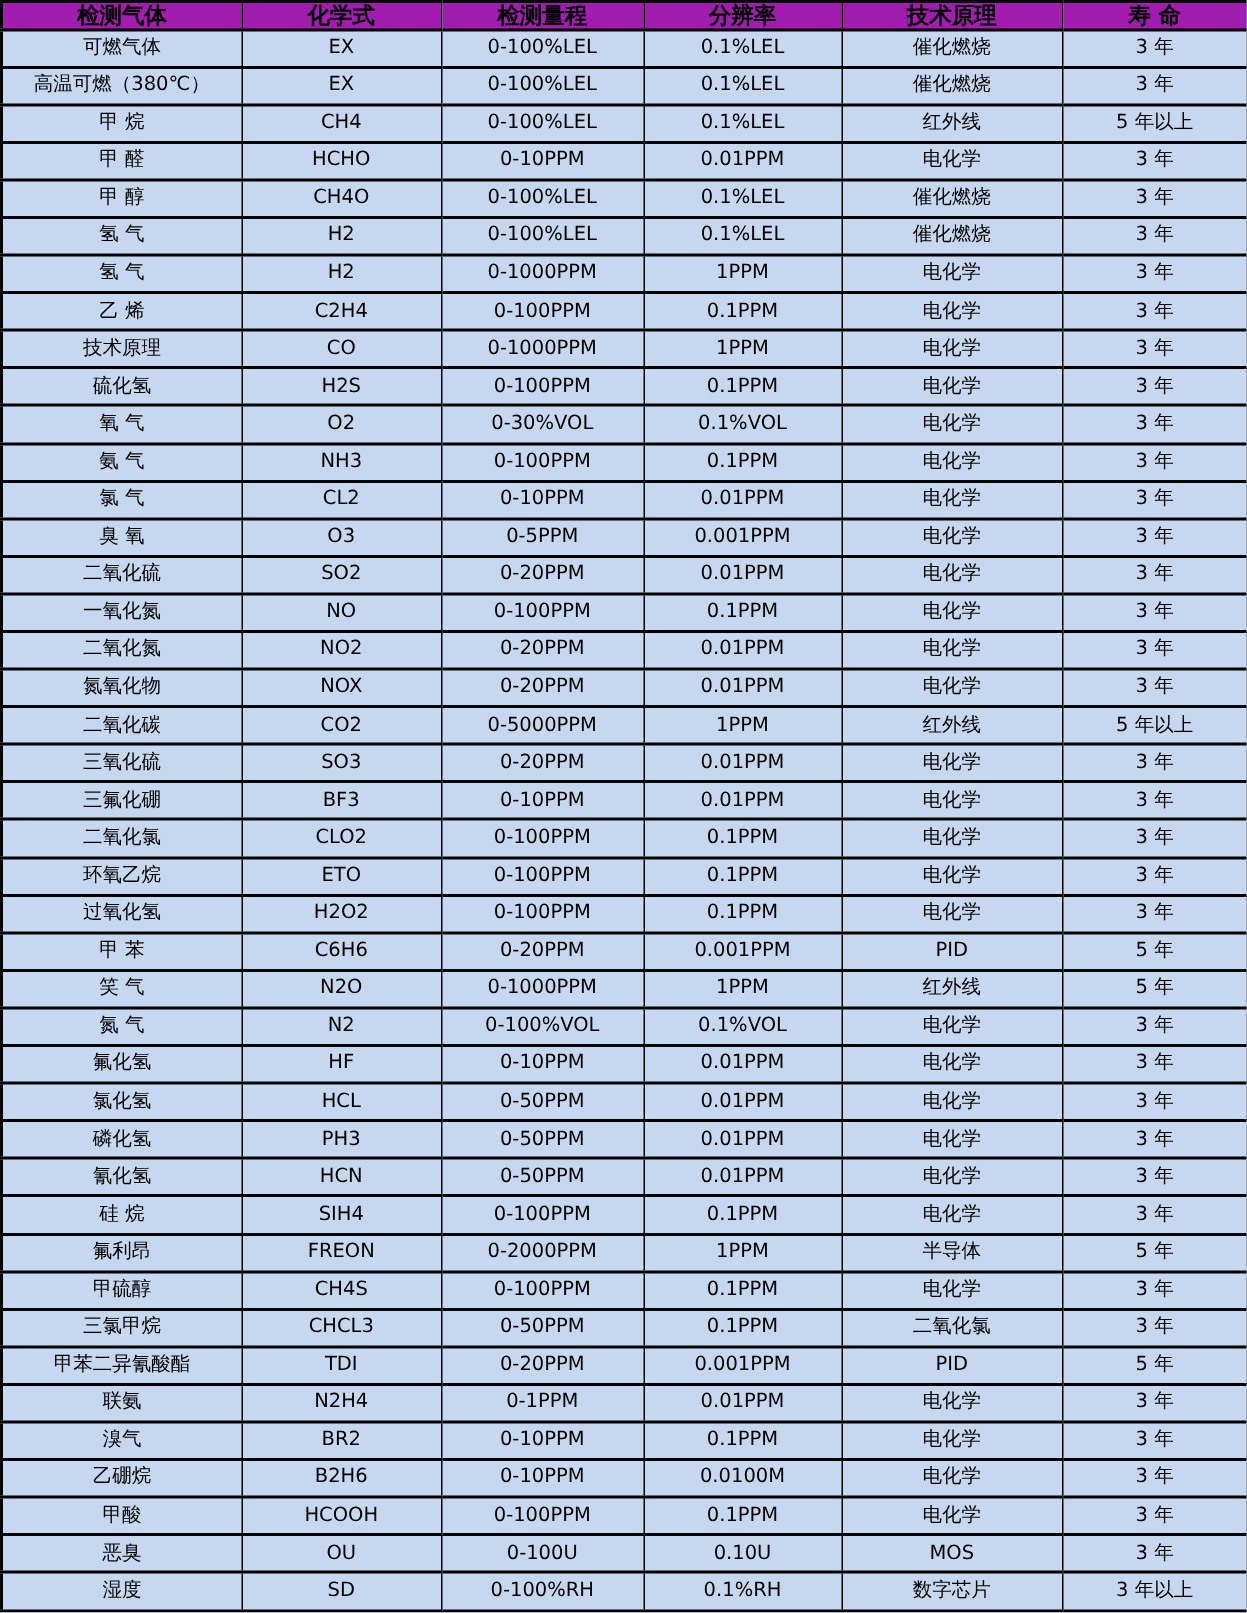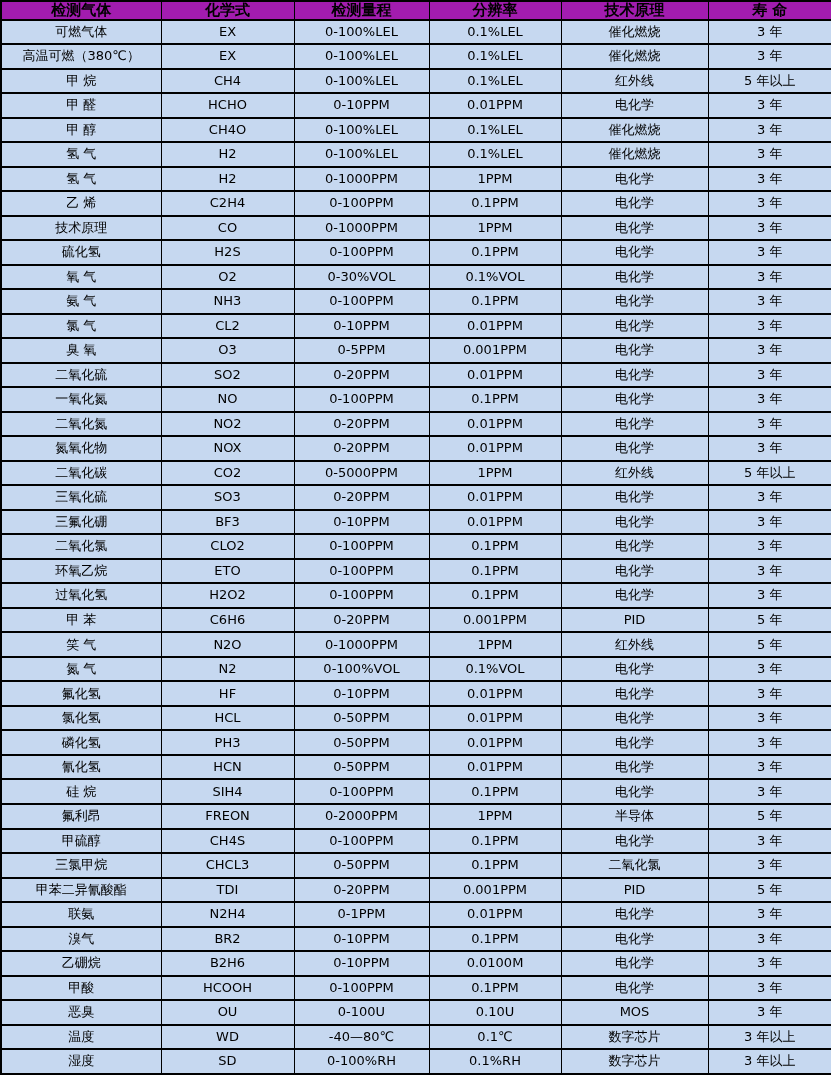--- a/index.html
+++ b/index.html
@@ -380,28 +380,20 @@
       </tr>
       <tr>
         <td>恶臭</td>
         <td>OU</td>
         <td>0-100U</td>
         <td>0.10U</td>
         <td>MOS</td>
         <td>3 年</td>
       </tr>
       <tr>
-        <td>温度</td>
-        <td>WD</td>
-        <td>-40—80℃</td>
-        <td>0.1℃</td>
-        <td>数字芯片</td>
-        <td>3 年以上</td>
-      </tr>
-      <tr>
         <td>湿度</td>
         <td>SD</td>
         <td>0-100%RH</td>
         <td>0.1%RH</td>
         <td>数字芯片</td>
         <td>3 年以上</td>
       </tr>
     </tbody>
 </table>
 

